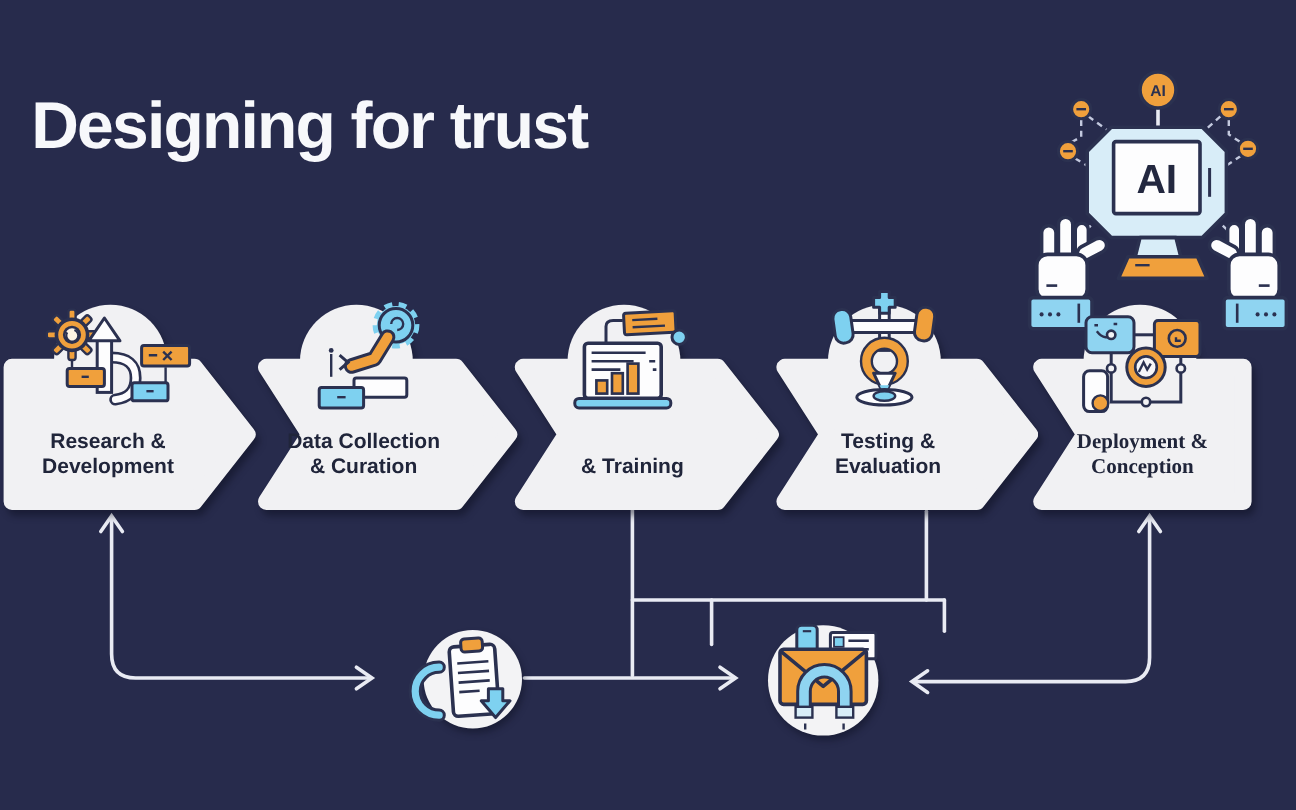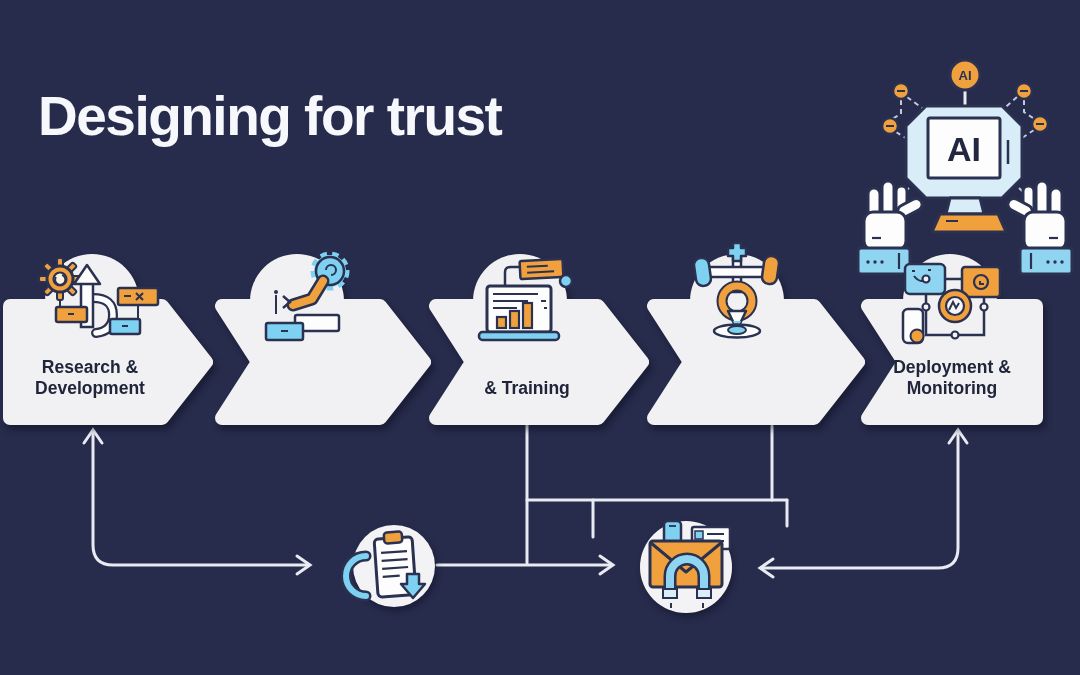--- a/index.html
+++ b/index.html
@@ -1,18 +1,18 @@
 <!DOCTYPE html>
 <html><head>
 <meta charset="utf-8">
 <style>
   html,body{margin:0;padding:0;background:#14172e;}
   .canvas{position:relative;width:1080px;height:675px;background:#272b4c;overflow:hidden;
           font-family:"Liberation Sans",sans-serif;}
-  .title{position:absolute;left:26px;top:72px;margin:12px;font-size:55px;font-weight:800;
+  .title{position:absolute;left:26px;top:72px;margin:0;font-size:55px;font-weight:800;
          color:#f7f8fb;letter-spacing:-1.5px;}
   .layer{position:absolute;left:0;top:0;width:1080px;height:675px;}
   .shell{position:absolute;filter:drop-shadow(3px 5px 3px rgba(8,10,26,.45));}
   .stage-label{position:absolute;top:357px;width:196px;margin-left:-98px;text-align:center;
                font-size:17.5px;font-weight:700;line-height:1.22;color:#20253a;}
   .nodes-shadow{filter:drop-shadow(2px 4px 3px rgba(8,10,26,.4));}
   svg text{font-family:"Liberation Sans",sans-serif;}
 </style>
 </head>
 <body>
@@ -259,22 +259,30 @@
       <path d="M 671,603 v 5 M 703,603 v 5" stroke="#2b3150" stroke-width="2"></path>
     </g>
   </svg>
 
   <h1 class="title">Designing for trust</h1>
 
   <div class="stage-label" style="left:90px;">
     <span>Research &amp;</span><br>
     <span>Development</span>
   </div>
+  <div class="stage-label" style="left:303px;">
+    <span>Data Collection</span><br>
+    <span>&amp; Curation</span>
+  </div>
   <div class="stage-label" style="left:527px;">
     <br>
     <span>&amp; Training</span>
   </div>
-  <div class="stage-label" style="left:952px;">
+  <div class="stage-label" style="left:740px;">
+    <span>Testing &amp;</span><br>
+    <span>Evaluation</span>
+  </div>
+  <div class="stage-label" style="left:952px;font-family:Liberation Serif, serif;">
     <span>Deployment &amp;</span><br>
-    <span>Monitoring</span>
+    <span>Conception</span>
   </div>
 
 </div>
 
 </body></html>

